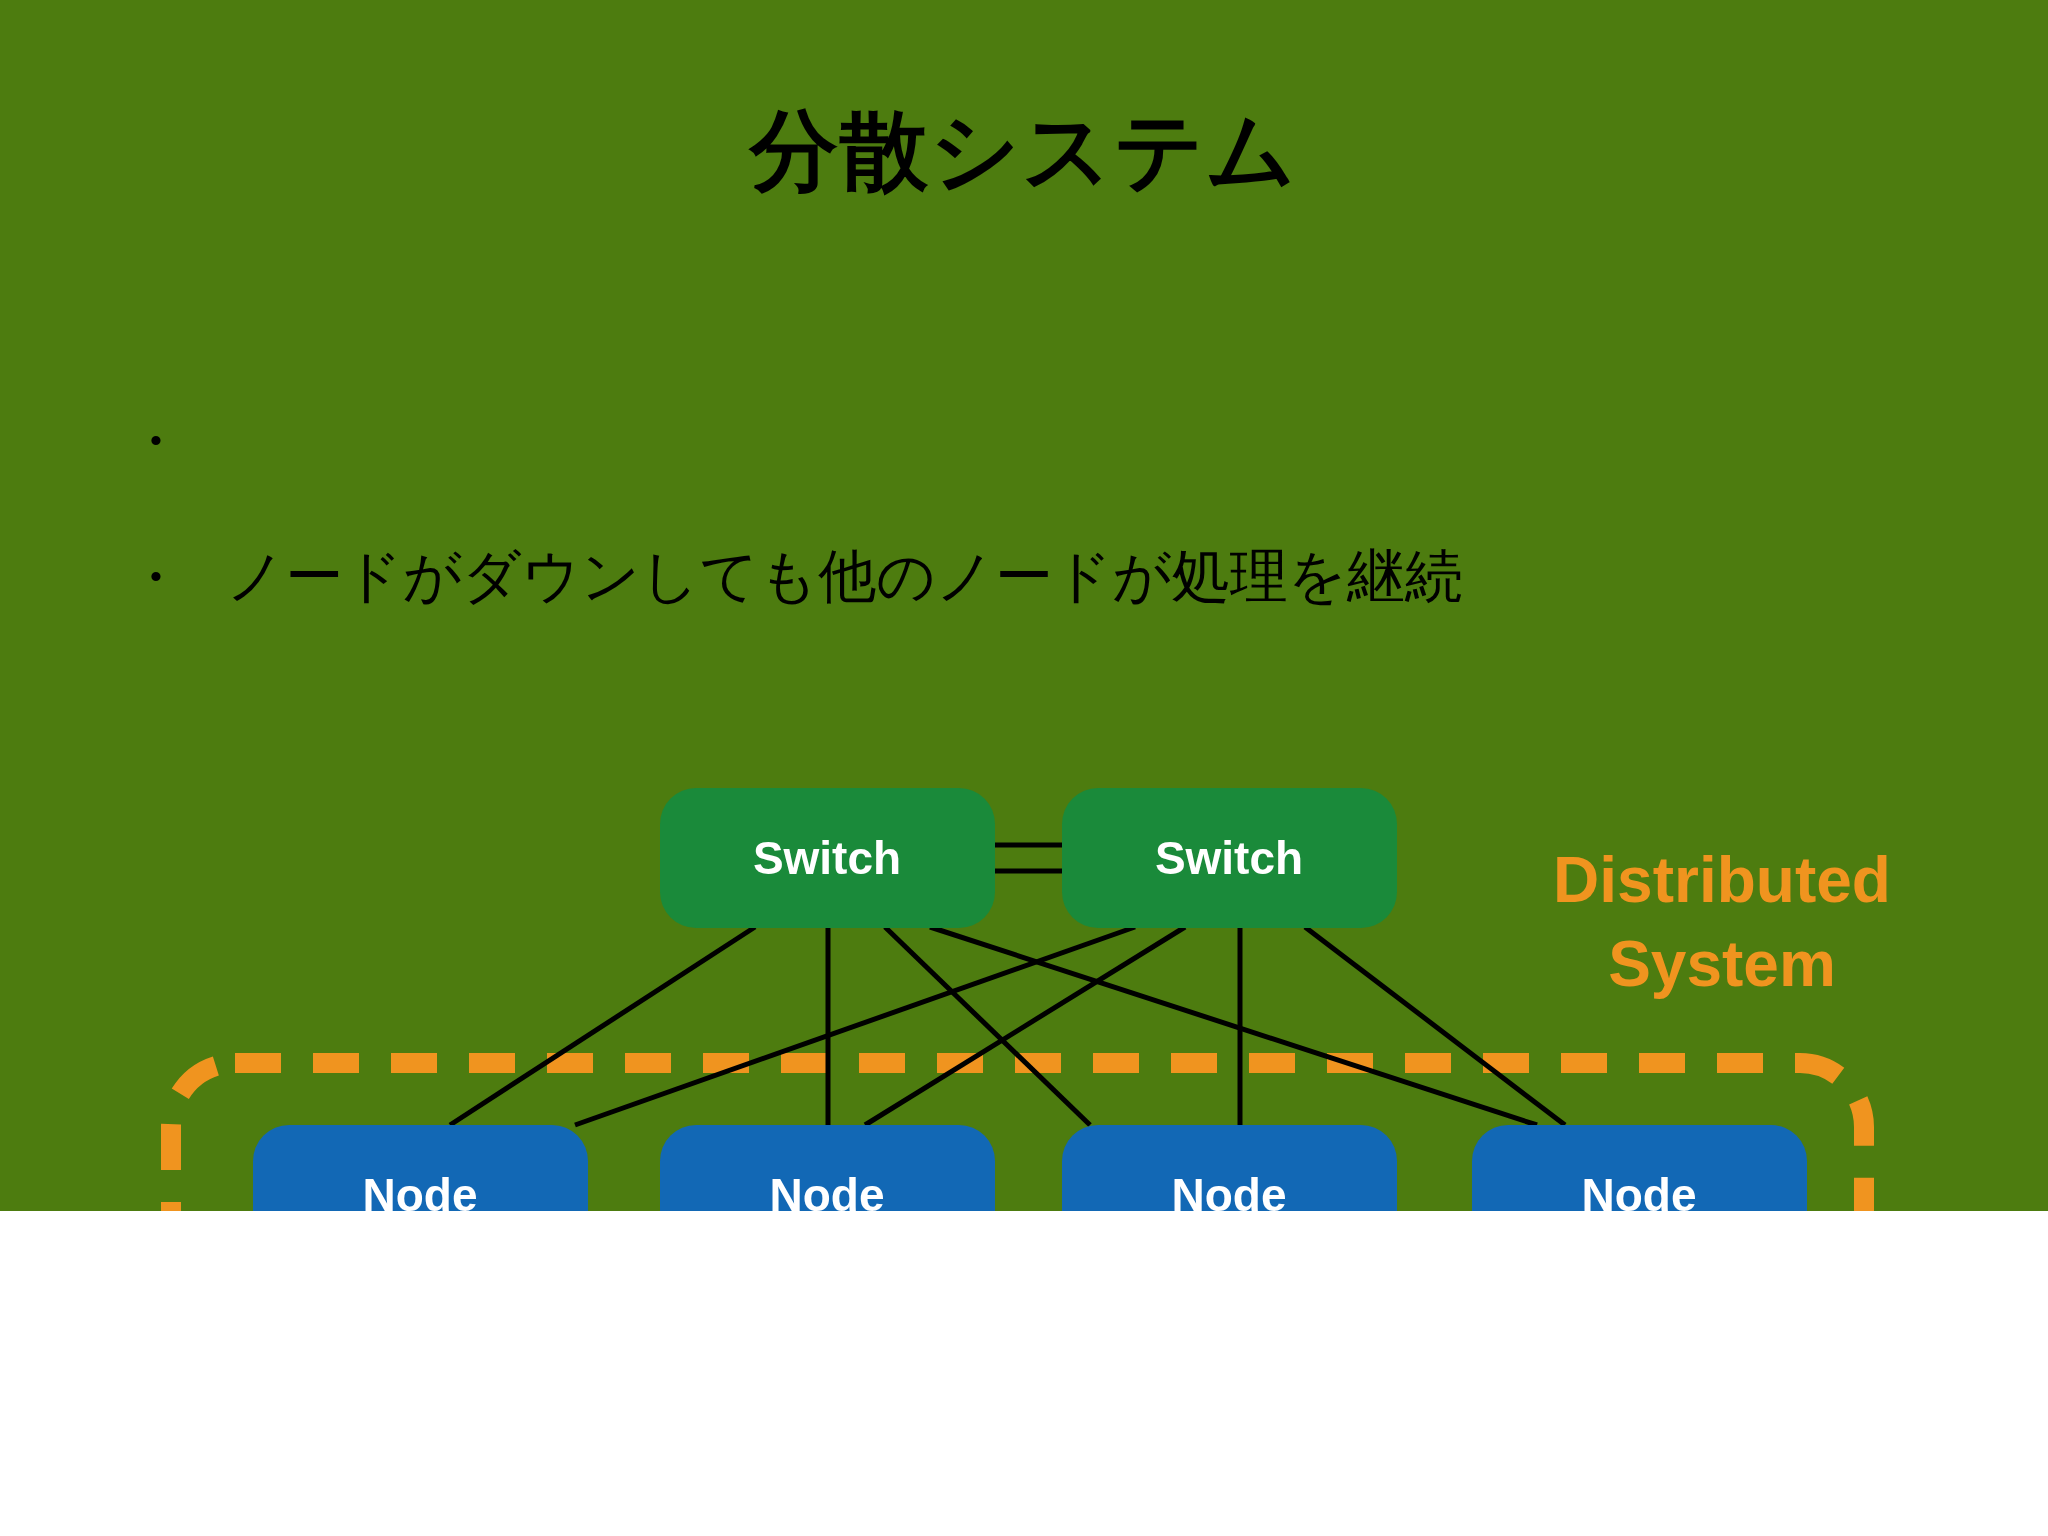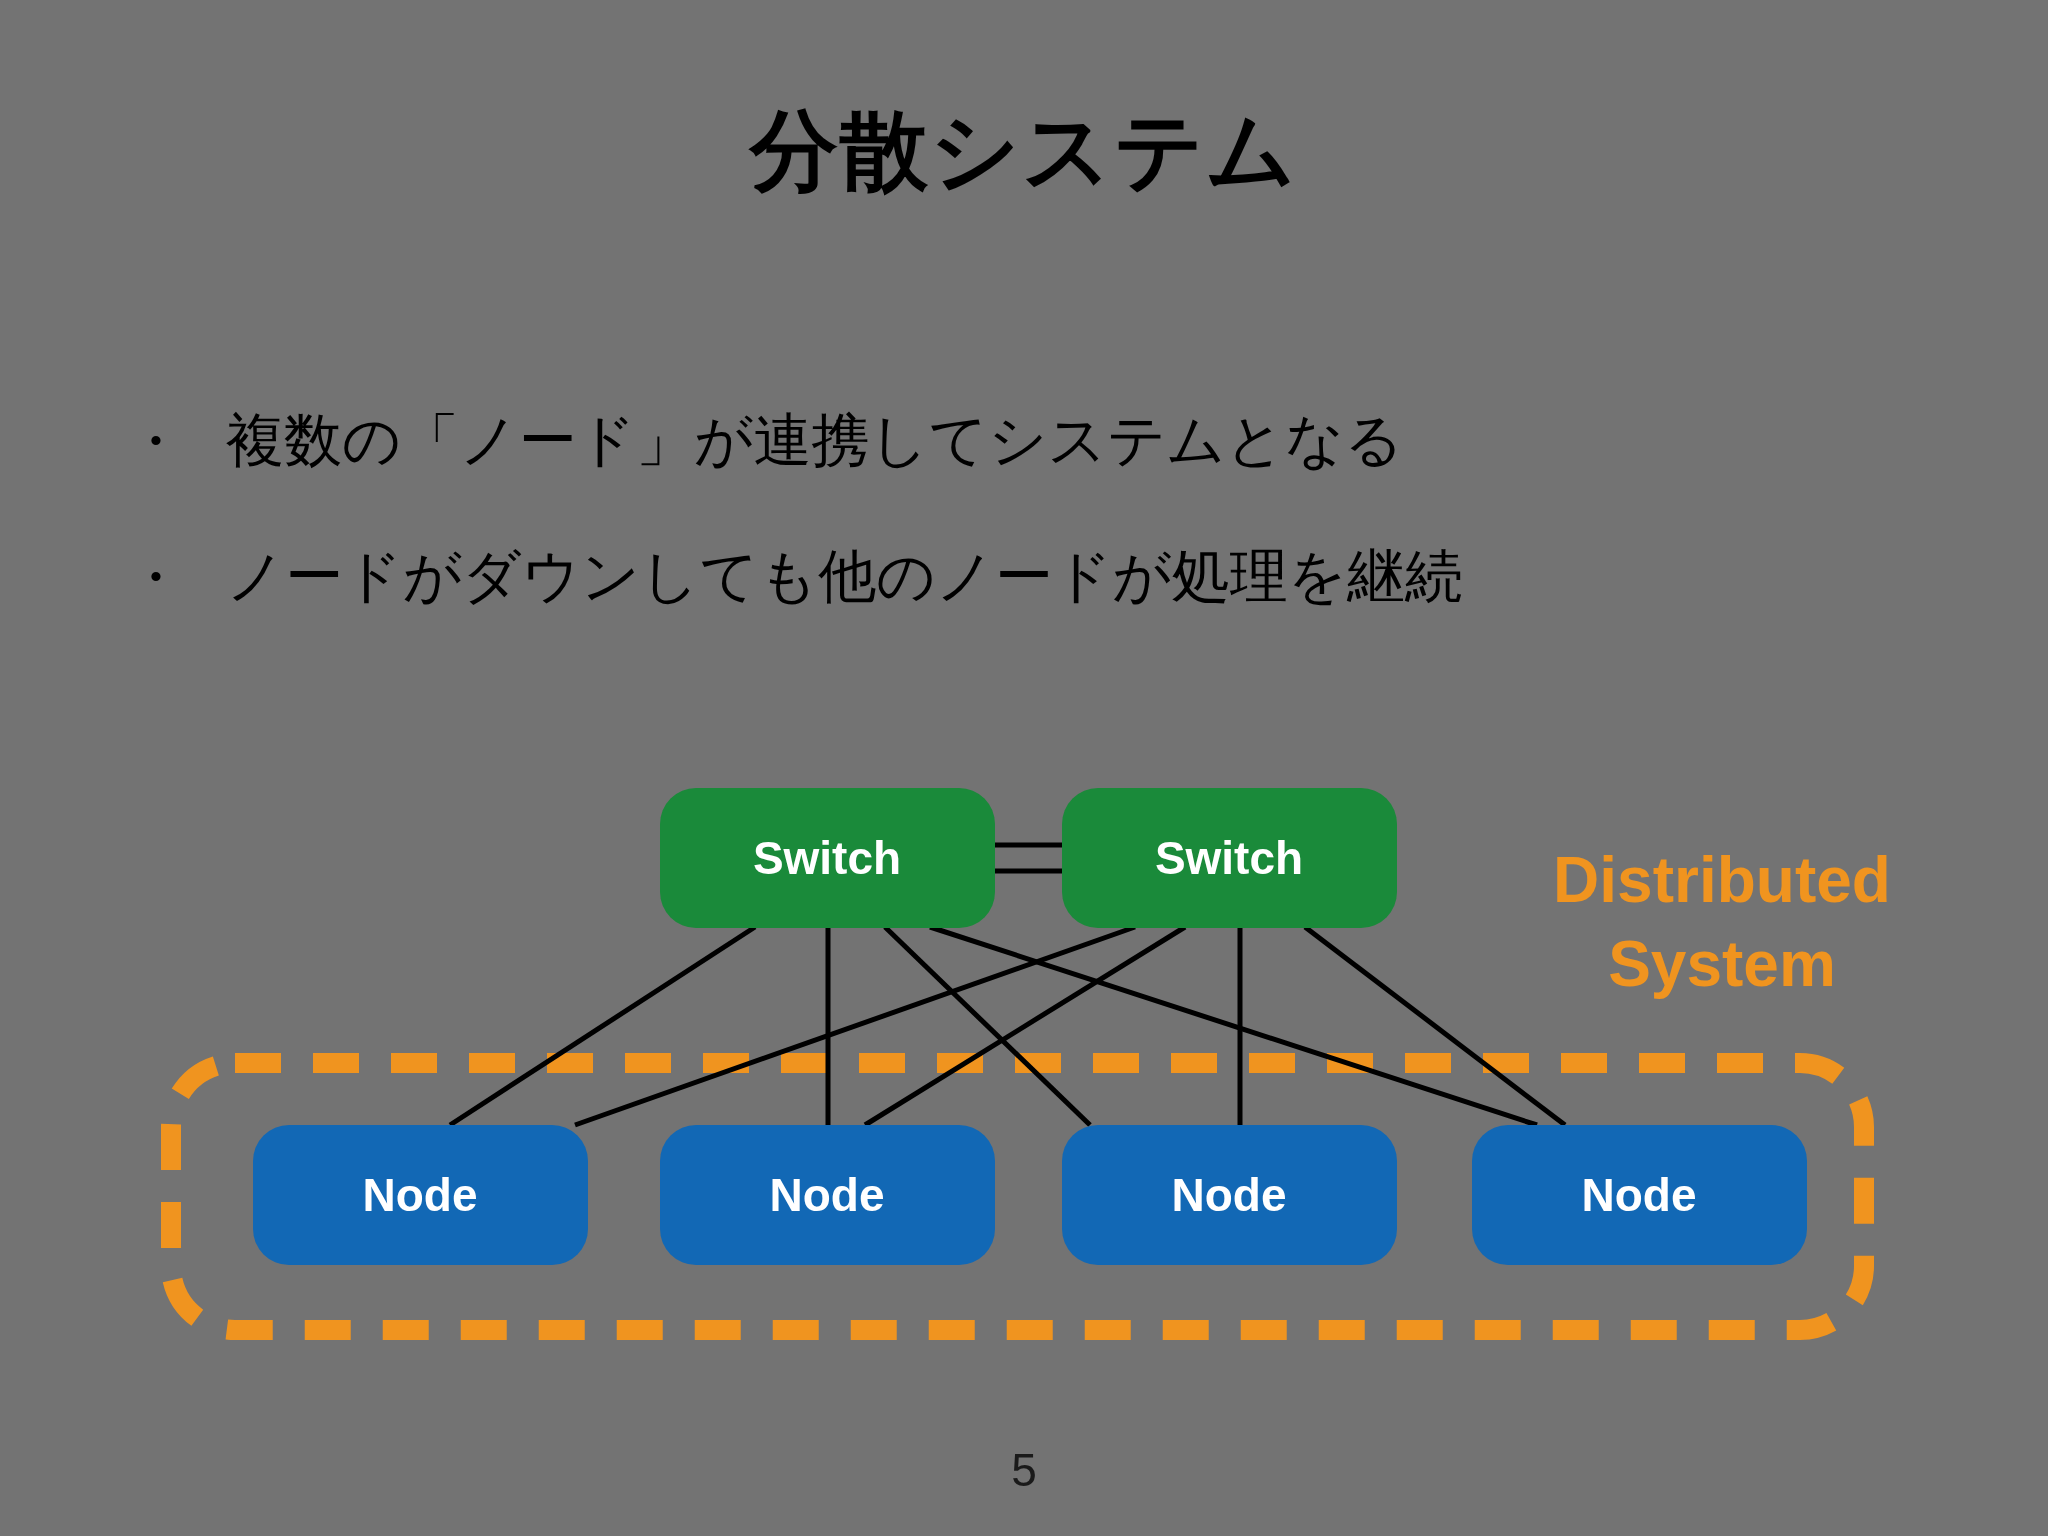--- a/index.html
+++ b/index.html
@@ -1,19 +1,19 @@
 <!DOCTYPE html>
 <html><head>
 <meta charset="utf-8">
 <style>
   html,body{margin:0;padding:0;background:#ffffff;}
   .slide{
     position:relative;
-    width:2048px;height:1536px;
-    background:#737373;
+    width:2048px;height:1211px;
+    background:#4d7c0f;
     font-family:"Liberation Sans", sans-serif;
     color:#000;
     overflow:hidden;
   }
   .title{
     position:absolute;
     top:92px;left:0;width:100%;
     margin:0;
     text-align:center;
     font-size:88px;
@@ -78,21 +78,20 @@
 </head>
 <body>
 
 <div class="slide">
 
   <h1 class="title">分散システム</h1>
 
   <ul class="bullets">
     <li class="bullet">
       <span class="marker">•</span>
-      <span>複数の「ノード」が連携してシステムとなる</span>
     </li>
     <li class="bullet">
       <span class="marker">•</span>
       <span>ノードがダウンしても他のノードが処理を継続</span>
     </li>
   </ul>
 
   <svg class="diagram" viewBox="0 0 2048 620" width="2048" height="620" xmlns="http://www.w3.org/2000/svg">
 
     <rect x="171" y="283" width="1693" height="267" rx="64" ry="64" fill="none" stroke="#F0941F" stroke-width="20" stroke-dasharray="46 32"></rect>

